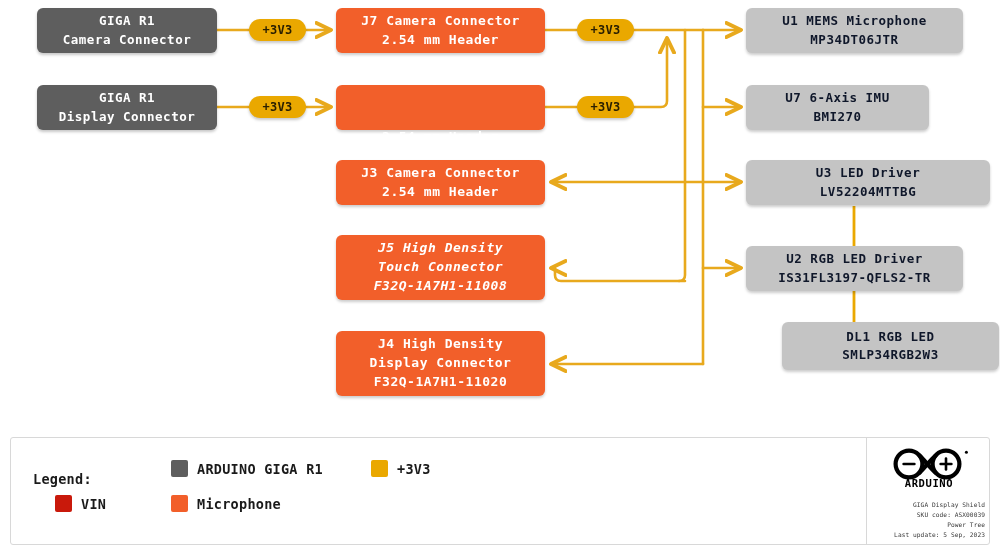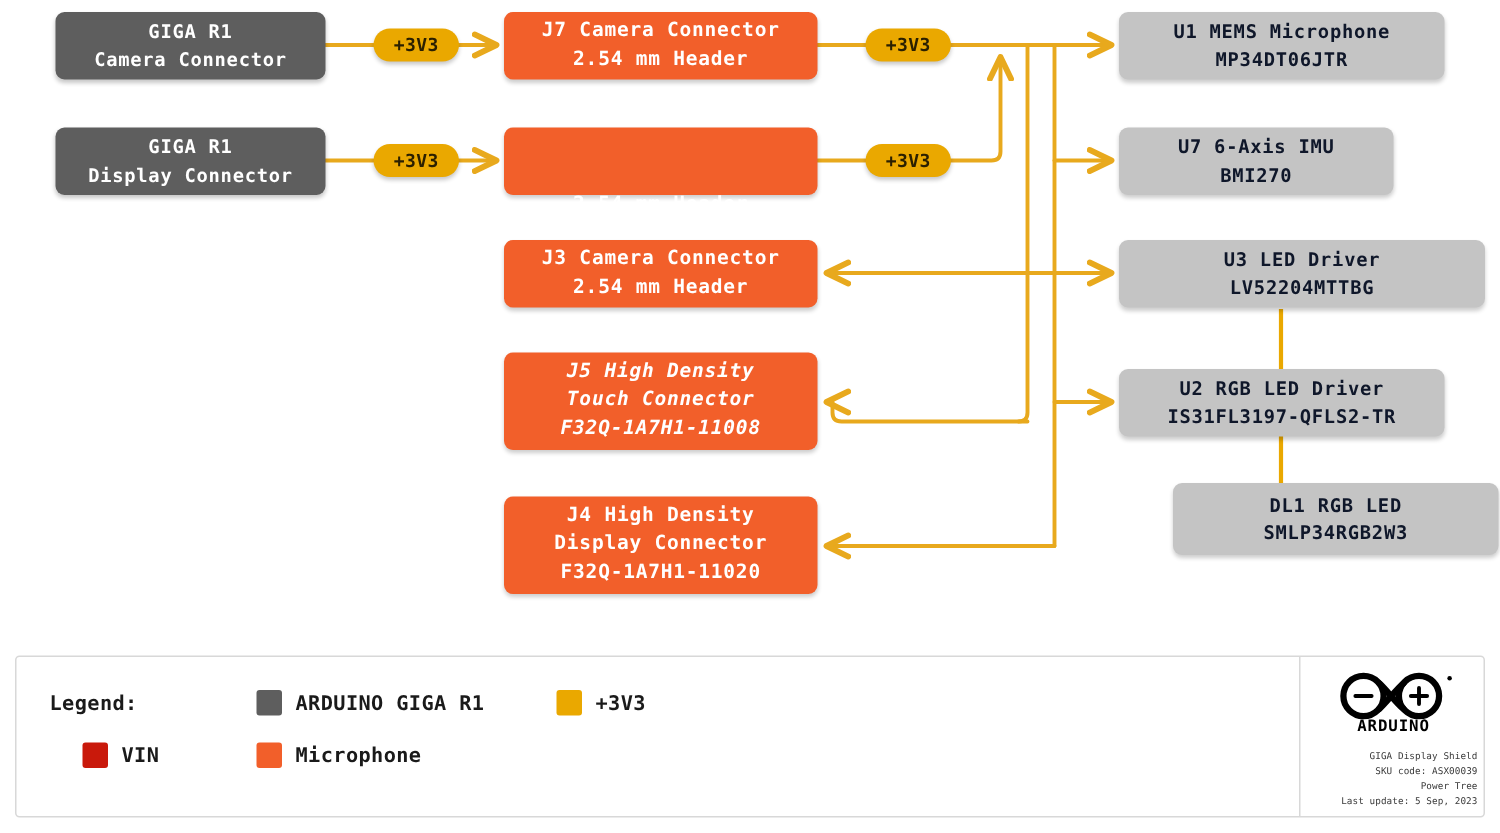--- a/index.html
+++ b/index.html
@@ -42,21 +42,21 @@
   #legend{
     position:absolute;left:10px;top:437px;width:980px;height:108px;
     border:1px solid #d8d8d8;border-radius:3px;background:#fff;
     box-sizing:border-box;z-index:5;
   }
   #legend .divider{
     position:absolute;left:855px;top:0;width:1px;height:100%;
     background:#d8d8d8;
   }
   .lg-title{
-    position:absolute;left:22px;top:23px;
+    position:absolute;left:22px;top:33px;
     font-family:"DejaVu Sans Mono",monospace;
     font-weight:bold;font-size:13.5px;color:#1a1a1a;letter-spacing:.02em;
   }
   .lg-item{position:absolute;display:flex;align-items:center;gap:9px;padding-left:32px;}
   .lg-sw{width:17px;height:17px;border-radius:2px;display:block;}
   .lg-lb{
     font-family:"DejaVu Sans Mono",monospace;
     font-weight:bold;font-size:13.5px;color:#1a1a1a;
     letter-spacing:.02em;white-space:nowrap;
   }

